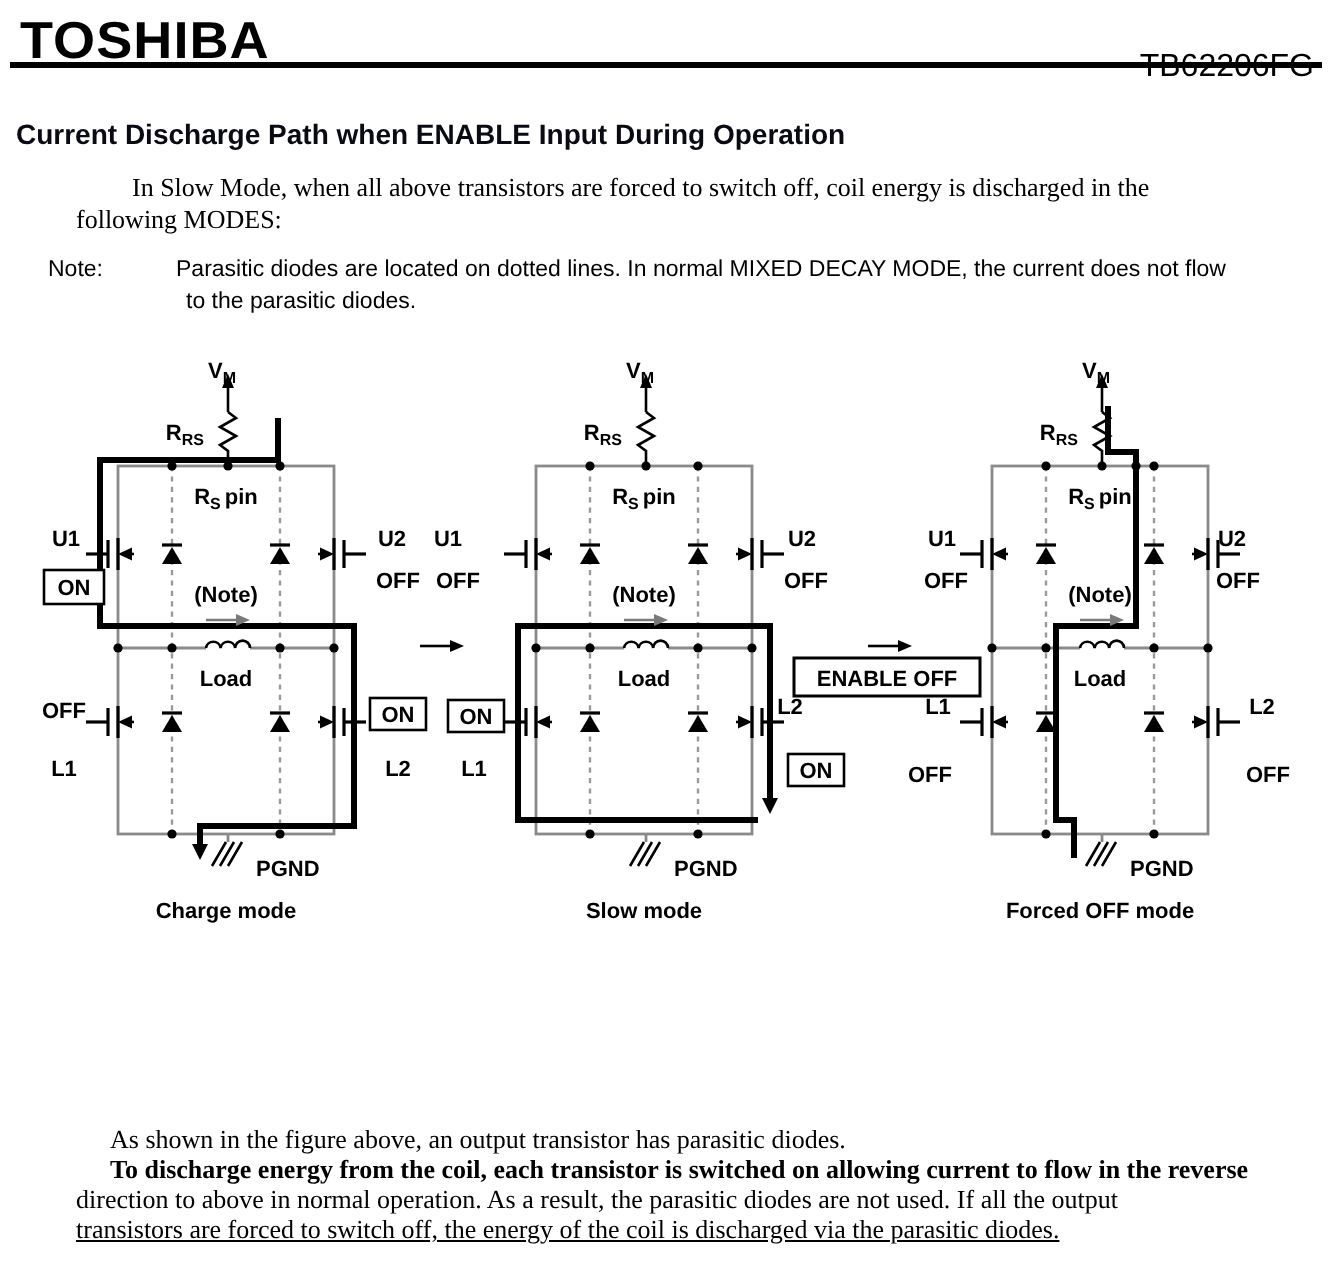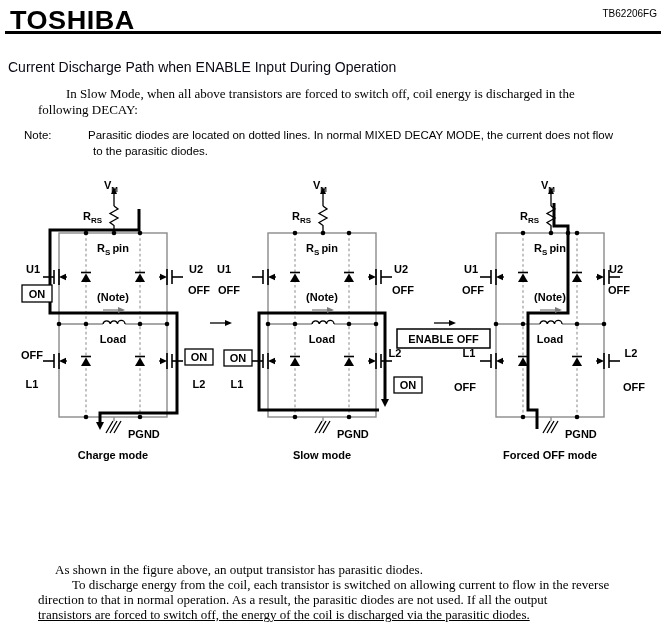--- a/index.html
+++ b/index.html
@@ -1,23 +1,23 @@
 <!DOCTYPE html>
 <html style="--gline: #8a8a8a;"><head>
 <meta charset="utf-8">
 <style>
   html,body{margin:0;padding:0;background:#fff;}
   body{width:667px;height:634px;position:relative;overflow:hidden;
        font-family:"Liberation Sans",sans-serif;color:#000;}
   .abs{position:absolute;white-space:nowrap;}
   .logo{left:10px;top:5px;font-size:26px;font-weight:900;letter-spacing:.5px;
         transform:scaleX(1.04);transform-origin:left;}
-  .part{right:10px;top:8px;font-size:10px;}
+  .part{right:10px;top:25px;font-size:16px;}
   .rule{left:5px;top:31px;width:656px;height:2.5px;background:#000;}
-  .title{left:8px;top:59px;font-size:14px;font-weight:400;color:#0a0a14;}
+  .title{left:8px;top:59px;font-size:14px;font-weight:700;color:#0a0a14;}
   .ser{font-family:"Liberation Serif",serif;font-size:13px;}
   .sans{font-size:11.5px;}
   svg{position:absolute;left:0;top:0;}
   .gline2{stroke:var(--gline,#8a8a8a);stroke-width:1.4;fill:none;}
   .gdash{stroke:#9a9a9a;stroke-width:1.2;fill:none;stroke-dasharray:2.6 2.6;}
   .blk{stroke:#000;stroke-width:1.3;fill:none;}
   .blk2{stroke:#000;stroke-width:1.6;fill:none;}
   .thick{stroke:#000;stroke-width:3;fill:none;}
   .lbl{font:700 11px "Liberation Sans",sans-serif;fill:#000;}
   .sub{font-size:8px;}
@@ -30,21 +30,21 @@
 </head>
 <body>
 
 <div class="abs logo">TOSHIBA</div>
 <div class="abs part" style="position:absolute;">TB62206FG</div>
 <div class="abs rule"></div>
 
 <div class="abs title">Current Discharge Path when ENABLE Input During Operation</div>
 
 <div class="abs ser" style="left:66px;top:86px;">In Slow Mode, when all above transistors are forced to switch off, coil energy is discharged in the</div>
-<div class="abs ser" style="left:38px;top:102px;">following DECAY:</div>
+<div class="abs ser" style="left:38px;top:102px;">following MODES:</div>
 
 <div class="abs sans" style="left:24px;top:129px;">Note:</div>
 <div class="abs sans" style="left:72px;top:129px;padding-left:16px;">Parasitic diodes are located on dotted lines. In normal MIXED DECAY MODE, the current does not flow</div>
 <div class="abs sans" style="left:93px;top:145px;text-align:right;">to the parasitic diodes.</div>
 
 <svg width="667" height="300" viewBox="0 170 667 300" style="top:170px">
   <defs>
     <g id="mosL">
       <path d="M-16,0 H-5" class="blk2"></path>
       <path d="M-5,-7 V7" class="blk2"></path>
@@ -231,15 +231,15 @@
     <text x="619" y="294" class="lbl mid">OFF</text>
     <text x="469" y="357" class="lbl mid">L1</text>
     <text x="465" y="391" class="lbl mid">OFF</text>
     <text x="631" y="357" class="lbl mid">L2</text>
     <text x="634" y="391" class="lbl mid">OFF</text>
     <text x="550" y="459" class="lbl mid">Forced OFF mode</text>
   </g>
 </svg>
 
 <div class="abs ser" style="left:55px;top:562px;">As shown in the figure above, an output transistor has parasitic diodes.</div>
-<div class="abs ser" style="left:72px;top:577px;">To discharge energy from the coil, each transistor is switched on allowing current to flow in the reverse</div>
-<div class="abs ser" style="left:38px;top:592px;">direction to that in normal operation. As a result, the parasitic diodes are not used. If all the output</div>
+<div class="abs ser" style="left:55px;top:577px;font-weight:bold;">To discharge energy from the coil, each transistor is switched on allowing current to flow in the reverse</div>
+<div class="abs ser" style="left:38px;top:592px;">direction to above in normal operation. As a result, the parasitic diodes are not used. If all the output</div>
 <div class="abs ser" style="left:38px;top:607px;text-decoration:underline;">transistors are forced to switch off, the energy of the coil is discharged via the parasitic diodes.</div>
 
 </body></html>

